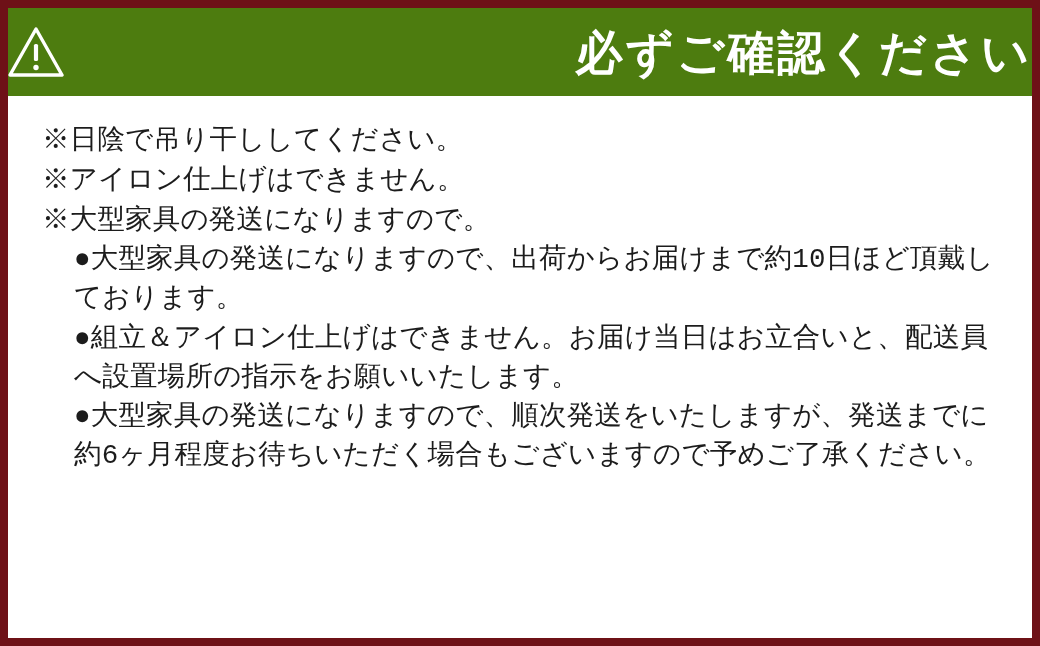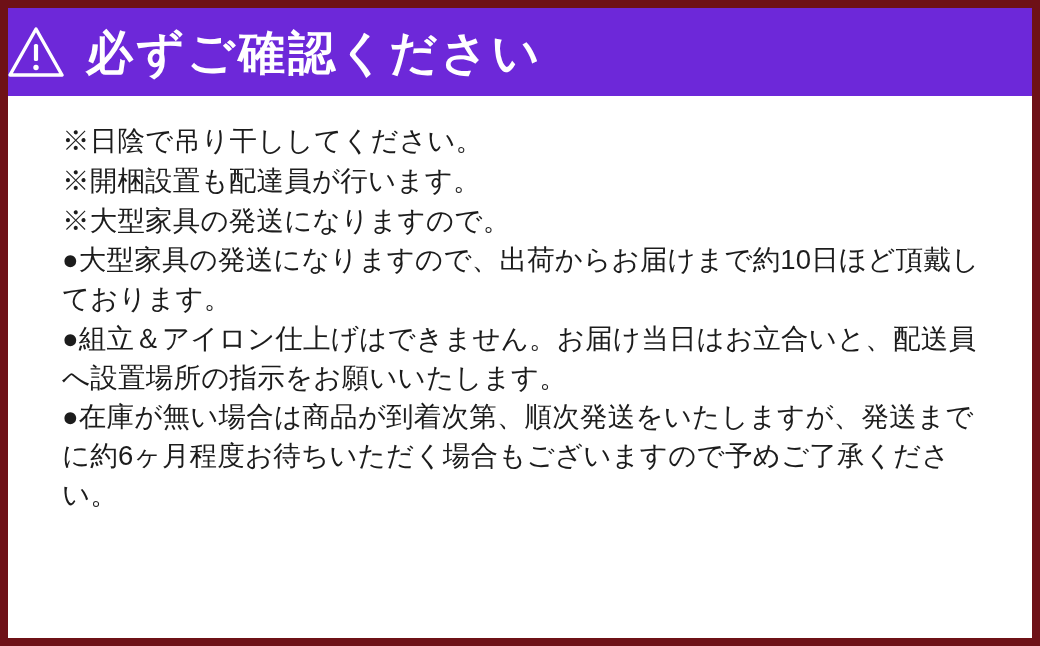--- a/index.html
+++ b/index.html
@@ -25,76 +25,78 @@
     position: relative;
     width: 1024px;
     height: 630px;
     background: #ffffff;
     box-sizing: border-box;
     display: flex;
     flex-direction: column;
   }
   .header {
     height: 88px;
-    background: #6d28d9;
+    background: #4d7c0f;
     display: flex;
     align-items: center;
-    justify-content: flex-start;
+    justify-content: space-between;
     gap: 22px;
     flex: 0 0 auto;
   }
   .warning-icon {
     width: 56px;
     height: 52px;
     flex: 0 0 auto;
     display: block;
   }
   .header-title {
     color: #ffffff;
     font-size: 47px;
     font-weight: bold;
     letter-spacing: 3px;
     line-height: 1;
     white-space: nowrap;
   }
   .body {
     flex: 1 1 auto;
-    padding: 26px 34px 10px 54px;
+    padding: 26px 34px 10px 34px;
     box-sizing: border-box;
+    font-family: Liberation Mono, monospace;
   }
   .note-line {
     color: #1c1c1c;
     font-size: 27.5px;
     line-height: 1.41;
     letter-spacing: 0.2px;
     margin: 0 0 1px 0;
     text-indent: 0;
   }
   .note-line.hang {
     padding-left: 0;
+    margin-left: 32px;
   }
 </style>
 </head>
 <body>
 
 <div class="page">
   <div class="panel">
 
     <div class="header">
       <svg class="warning-icon" viewBox="0 0 56 52" aria-hidden="true">
         <path d="M28 3 L54 49 L2 49 Z" fill="none" stroke="#ffffff" stroke-width="3.4" stroke-linejoin="round"></path>
         <rect x="25.9" y="18" width="4.2" height="17" rx="1.6" fill="#ffffff"></rect>
         <circle cx="28" cy="41.5" r="2.7" fill="#ffffff"></circle>
       </svg>
       <div class="header-title">必ずご確認ください</div>
     </div>
 
     <div class="body">
       <p class="note-line">※日陰で吊り干ししてください。</p>
-      <p class="note-line">※開梱設置も配達員が行います。</p>
+      <p class="note-line">※アイロン仕上げはできません。</p>
       <p class="note-line">※大型家具の発送になりますので。</p>
       <p class="note-line hang">●大型家具の発送になりますので、出荷からお届けまで約10日ほど頂戴しております。</p>
       <p class="note-line hang">●組立＆アイロン仕上げはできません。お届け当日はお立合いと、配送員へ設置場所の指示をお願いいたします。</p>
-      <p class="note-line hang">●在庫が無い場合は商品が到着次第、順次発送をいたしますが、発送までに約6ヶ月程度お待ちいただく場合もございますので予めご了承ください。</p>
+      <p class="note-line hang">●大型家具の発送になりますので、順次発送をいたしますが、発送までに約6ヶ月程度お待ちいただく場合もございますので予めご了承ください。</p>
     </div>
 
   </div>
 </div>
 
 </body></html>

